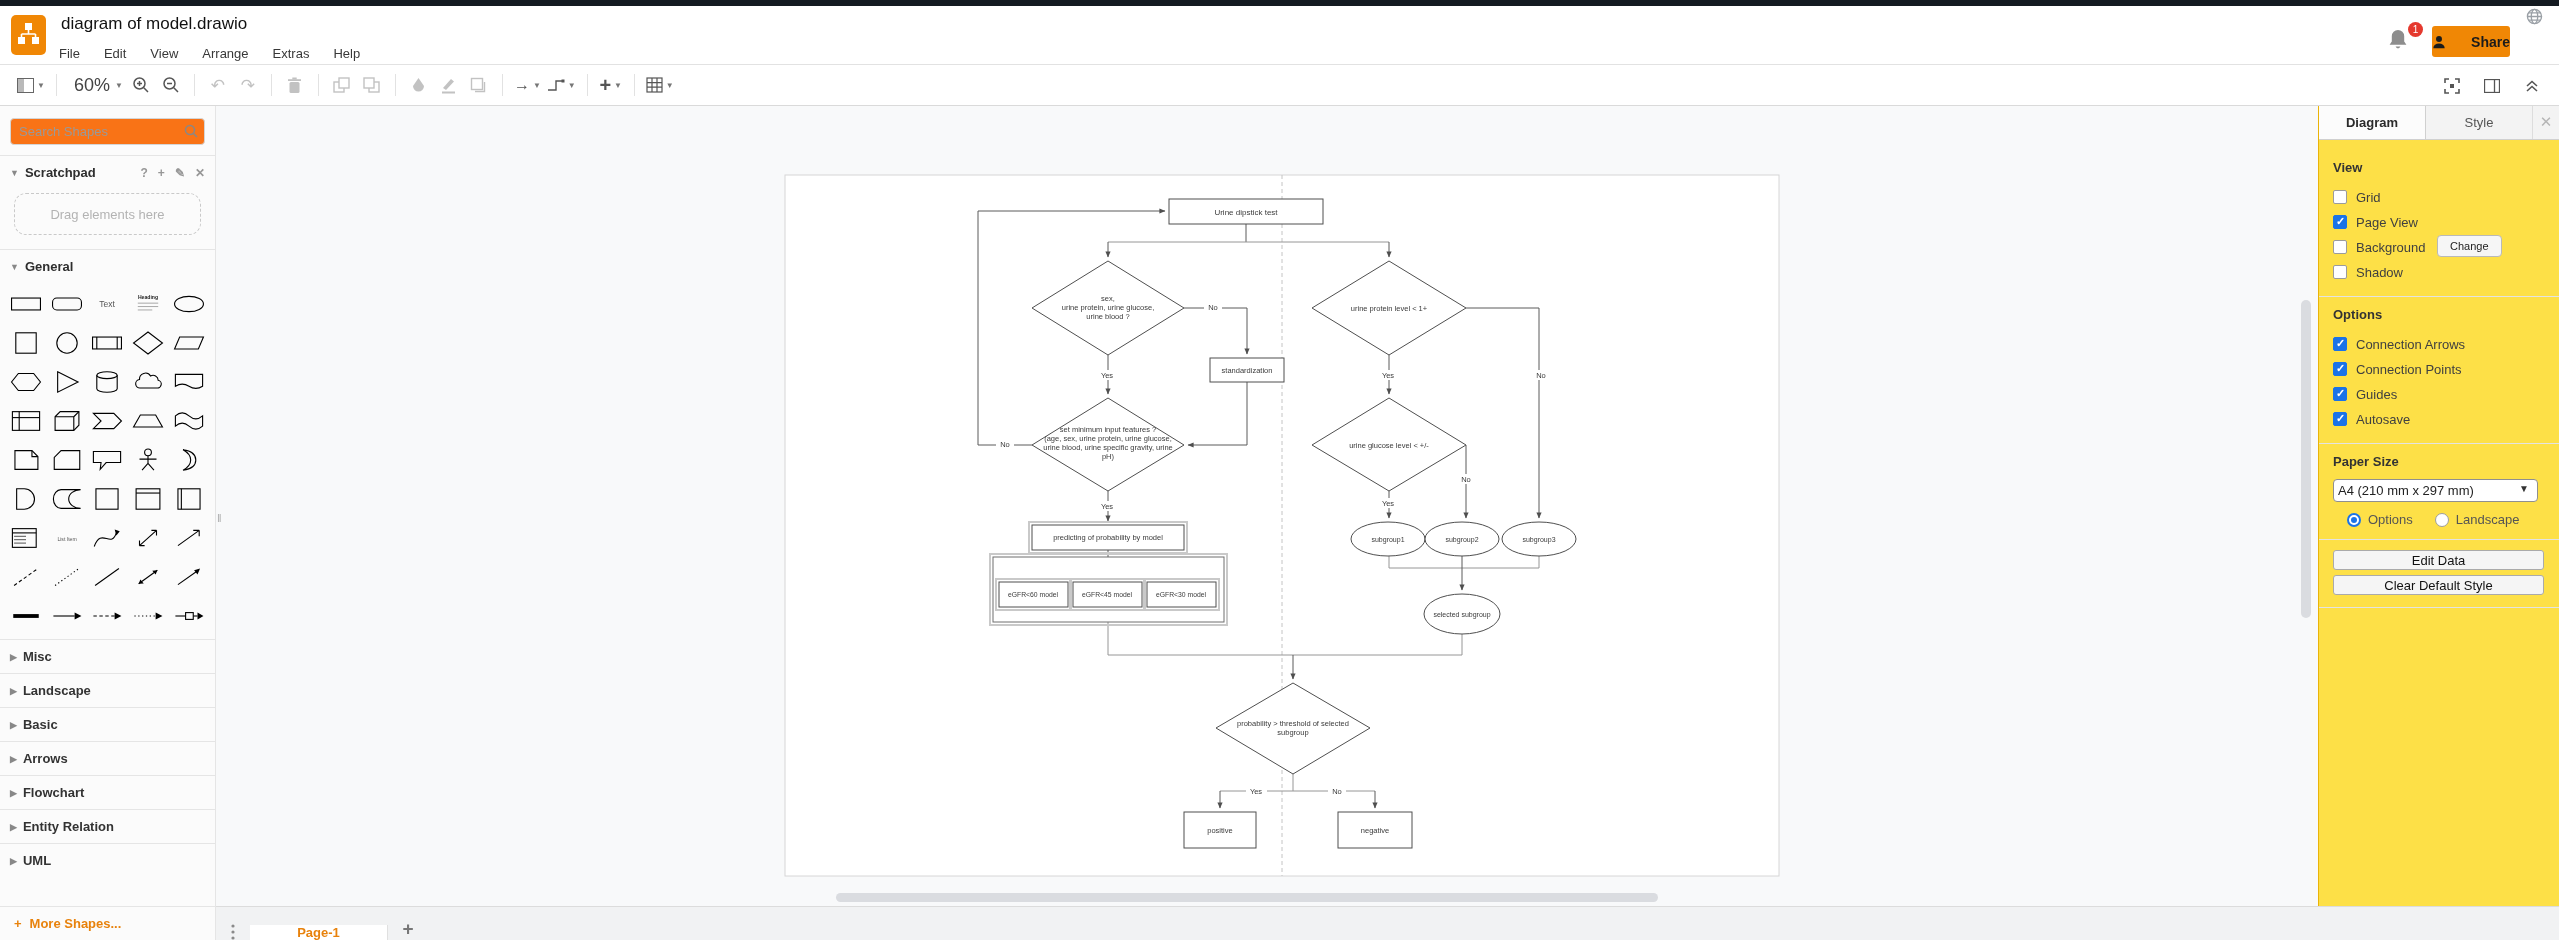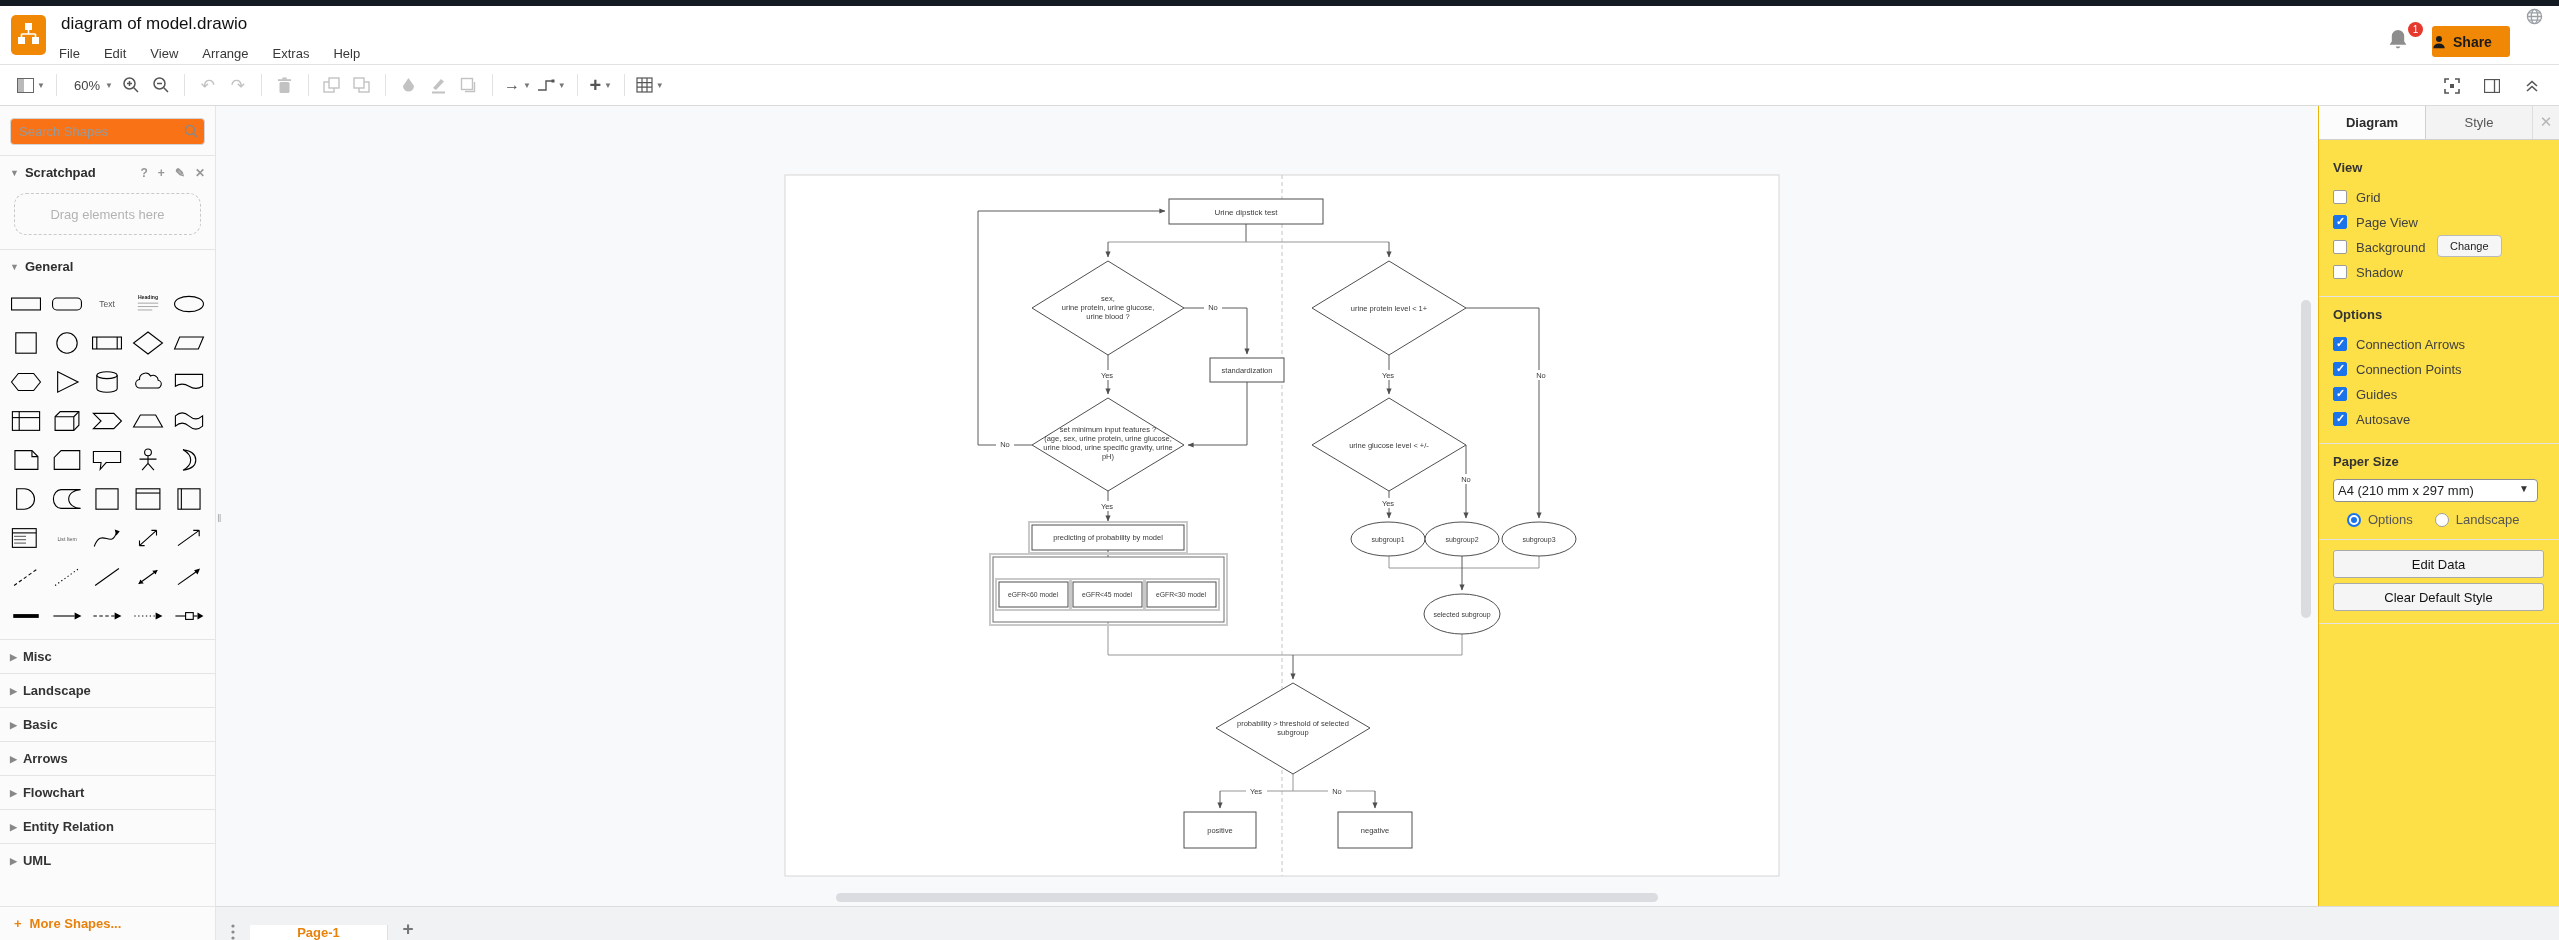--- a/index.html
+++ b/index.html
@@ -17,31 +17,31 @@
     border-radius:5px; display:flex; align-items:center; justify-content:center; }
   .doc-title { position:absolute; left:61px; top:8px; font-size:17px; color:#111; }
   .menubar { position:absolute; left:59px; top:40px; display:flex; gap:24px; }
   .menu-item { font-size:13px; color:#383838; cursor:default; }
   .globe { position:absolute; right:16px; top:2px; color:#9aa0a6; }
   .bell-wrap { position:absolute; right:142px; top:22px; width:30px; height:28px; }
   .badge { position:absolute; right:-6px; top:-6px; min-width:15px; height:15px; background:#e5392e;
     color:#fff; border-radius:8px; font-size:10px; line-height:15px; text-align:center; padding:0 3px; }
   .share-btn { position:absolute; right:49px; top:20px; width:78px; height:31px; background:#f08705;
     border:none; border-radius:3px; font-size:14px; font-weight:bold; color:#1b1b1b;
-    display:flex; align-items:center; justify-content:flex-start; gap:7px; cursor:pointer; }
+    display:flex; align-items:center; justify-content:space-between; gap:7px; cursor:pointer; }
 
   
   .toolbar { position:absolute; top:65px; left:0; right:0; height:41px; background:#fff;
     border-bottom:1px solid #dadada; display:flex; align-items:center; padding-left:14px; }
   .tb-btn { height:26px; min-width:24px; display:flex; align-items:center; justify-content:center;
     color:#555; margin:0 3px; cursor:pointer; }
   .tb-btn.disabled { color:#c2c2c2; cursor:default; }
   .tb-caret { font-size:8px; color:#777; margin-left:3px; }
   .tb-sep { width:1px; height:22px; background:#e2e2e2; margin:0 8px; }
-  .tb-zoom-label { font-size:13px; color:#444; margin:0 2px 0 6px; }
+  .tb-zoom-label { font-size:18px; color:#444; margin:0 2px 0 6px; }
   .tb-right { position:absolute; right:12px; top:0; height:41px; display:flex; align-items:center; gap:10px; }
 
   
   .sidebar { position:absolute; top:106px; left:0; width:216px; bottom:0; background:#fbfbfb;
     border-right:1px solid #e5e5e5; font-size:13px; }
   .search-wrap { position:relative; margin:12px 10px 10px 10px; }
   .search-input { width:100%; height:27px; border:1px solid #d5d5d5; border-radius:4px;
     padding:0 26px 0 8px; font-size:13px; color:#333; background:#f97316; outline:none;
     font-family:"Liberation Sans",sans-serif; }
   .search-input::placeholder { color:#999; }
@@ -98,21 +98,21 @@
   .paper-select { width:205px; height:23px; border:1px solid #8f8f8f; border-radius:4px; background:#fff;
     font-size:13px; color:#222; padding:0 4px; appearance:none; -webkit-appearance:none;
     font-family:"Liberation Sans",sans-serif; }
   .sel-caret { position:absolute; left:186px; top:4px; font-size:10px; color:#333; pointer-events:none; }
   .radio-row { display:flex; align-items:center; gap:22px; margin:4px 0 2px 14px; color:#555; }
   .radio { display:flex; align-items:center; gap:7px; cursor:pointer; }
   .rdot { width:14px; height:14px; border-radius:50%; border:1px solid #9e9e9e; background:#fff; }
   .rdot.sel { border:2px solid #1a73e8; position:relative; }
   .rdot.sel::after { content:""; position:absolute; left:2px; top:2px; width:6px; height:6px;
     border-radius:50%; background:#1a73e8; }
-  .p-btn { display:block; width:211px; height:28px; margin-bottom:5px; background:#f5f5f5;
+  .p-btn { display:block; width:211px; height:20px; margin-bottom:5px; background:#f5f5f5;
     border:1px solid #aaa; border-radius:3px; font-size:13px; color:#111; cursor:pointer;
     font-family:"Liberation Sans",sans-serif; line-height:17px; }
 
   
   .footer { position:absolute; left:216px; right:0; bottom:0; height:34px; background:#f1f2f3;
     border-top:1px solid #dcdcdc; display:flex; align-items:flex-end; }
   .footer-dots { width:34px; display:flex; align-items:center; justify-content:center; color:#8a8a8a; cursor:pointer; }
   .page-tab { width:138px; background:#fff; display:flex; align-items:center; justify-content:center;
     color:#e8820c; font-weight:bold; font-size:13px; border-right:1px solid #e0e0e0; cursor:pointer; }
   .add-page { width:40px; display:flex; align-items:center; justify-content:center; color:#777;

